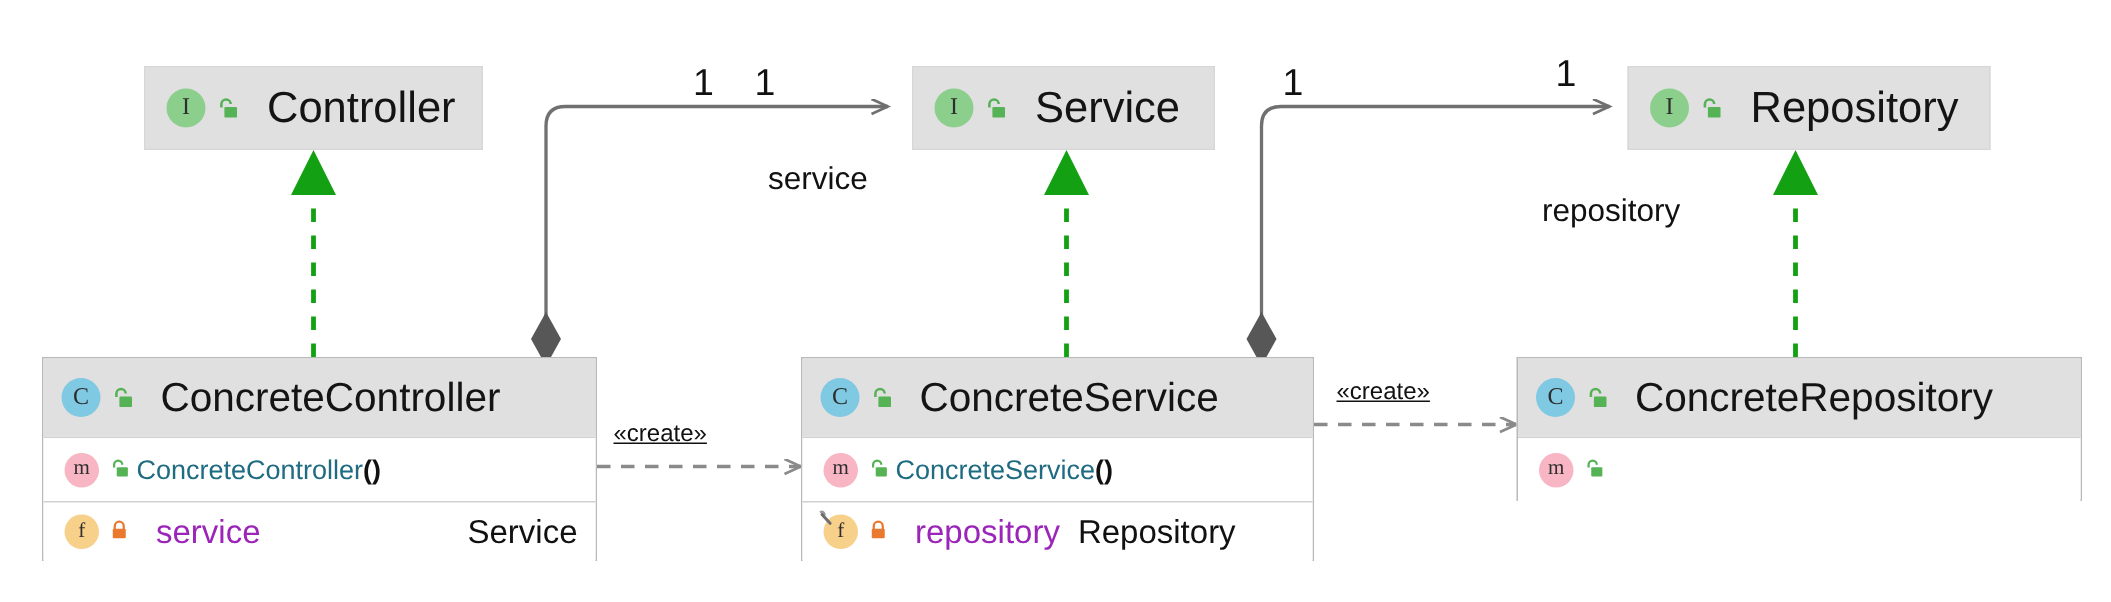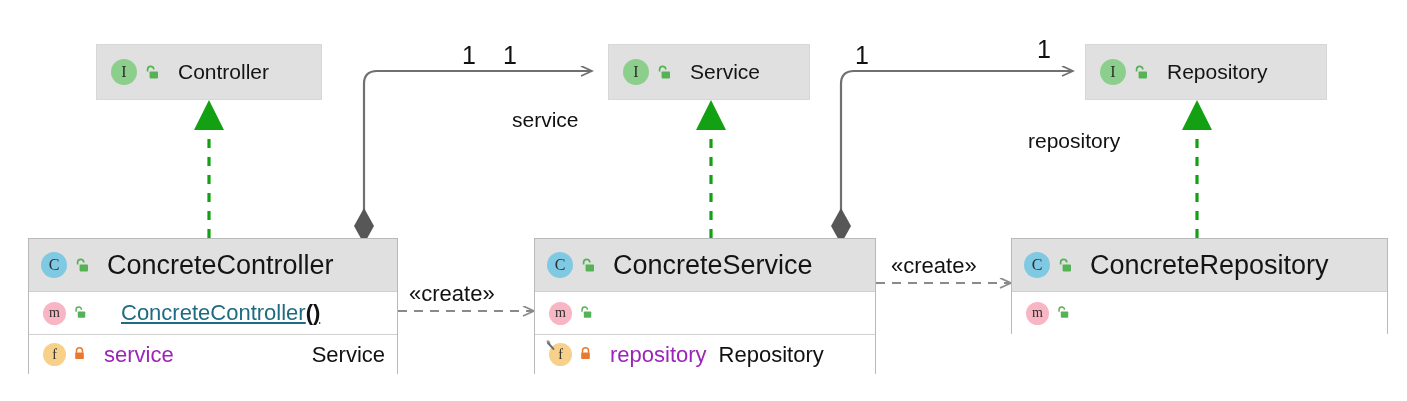--- a/index.html
+++ b/index.html
@@ -90,34 +90,33 @@
     margin-left: 6px;
     position: relative;
   }
 
   
   .nm {
     font-family: "Liberation Sans", sans-serif;
     white-space: nowrap;
   }
   .iface-name {
-    font-size: 21px;
+    font-size: 29px;
     color: #141414;
     margin-left: 18px;
   }
   .class-name {
     font-size: 27px;
     color: #141414;
     margin-left: 17px;
   }
   .method-name {
-    font-size: 22px;
+    font-size: 18px;
     color: #1f6b82;
-    margin-left: 32px;
-    text-decoration: underline;
+    margin-left: 2px;
   }
   .method-name .paren {
     color: #111111;
     font-weight: bold;
   }
   .field-name {
     font-size: 22px;
     color: #9b25b8;
     margin-left: 15px;
   }
@@ -132,21 +131,21 @@
   
   .elabel {
     position: absolute;
     font-family: "Liberation Sans", sans-serif;
     color: #111111;
     white-space: nowrap;
     z-index: 4;
   }
   .elabel.mult { font-size: 25px; }
   .elabel.role { font-size: 21px; }
-  .elabel.stereo { font-size: 22px; }
+  .elabel.stereo { font-size: 16px; text-decoration: underline; }
 </style>
 </head>
 <body>
 
 <div id="canvas">
 
   <svg id="edges" viewBox="0 0 1407 401" width="1407" height="401">
     <defs>
       <marker id="openArrowGray" markerWidth="14" markerHeight="14" refX="12" refY="5" orient="auto" markerUnits="userSpaceOnUse">
         <path d="M1,0 L12,5 L1,10" fill="none" stroke="#707070" stroke-width="1.8"></path>
@@ -298,20 +297,21 @@
     </div>
 
     <div class="row member" style="height:43px; padding-left:14px;">
       <span class="badge method-b small">m</span>
       <span class="lock">
         <svg width="15" height="15" viewBox="0 0 17 17">
           <path d="M4.6,7.6 V5.4 a3.1,3.1 0 0 1 6.2,0" fill="none" stroke="#55b255" stroke-width="1.7"></path>
           <rect x="6.6" y="7.4" width="8.4" height="7" rx="0.8" fill="#55b255"></rect>
         </svg>
       </span>
+      <span class="nm method-name"><span>ConcreteService</span><span class="paren">()</span></span>
     </div>
 
     <div class="row member" style="height:40px; padding-left:14px;">
       <span class="badge field-b small">f<span class="pin">
           <svg width="13" height="13" viewBox="0 0 13 13">
             <path d="M2.2,2.2 a2.4,2.4 0 0 1 3.4,0 a2.4,2.4 0 0 1 0,3.4 L4.4,4.4 Z" fill="#9a9a9a"></path>
             <path d="M4.0,4.0 L9.4,9.9" stroke="#6d6d6d" stroke-width="2" stroke-linecap="round"></path>
           </svg>
         </span></span>
       <span class="lock">

